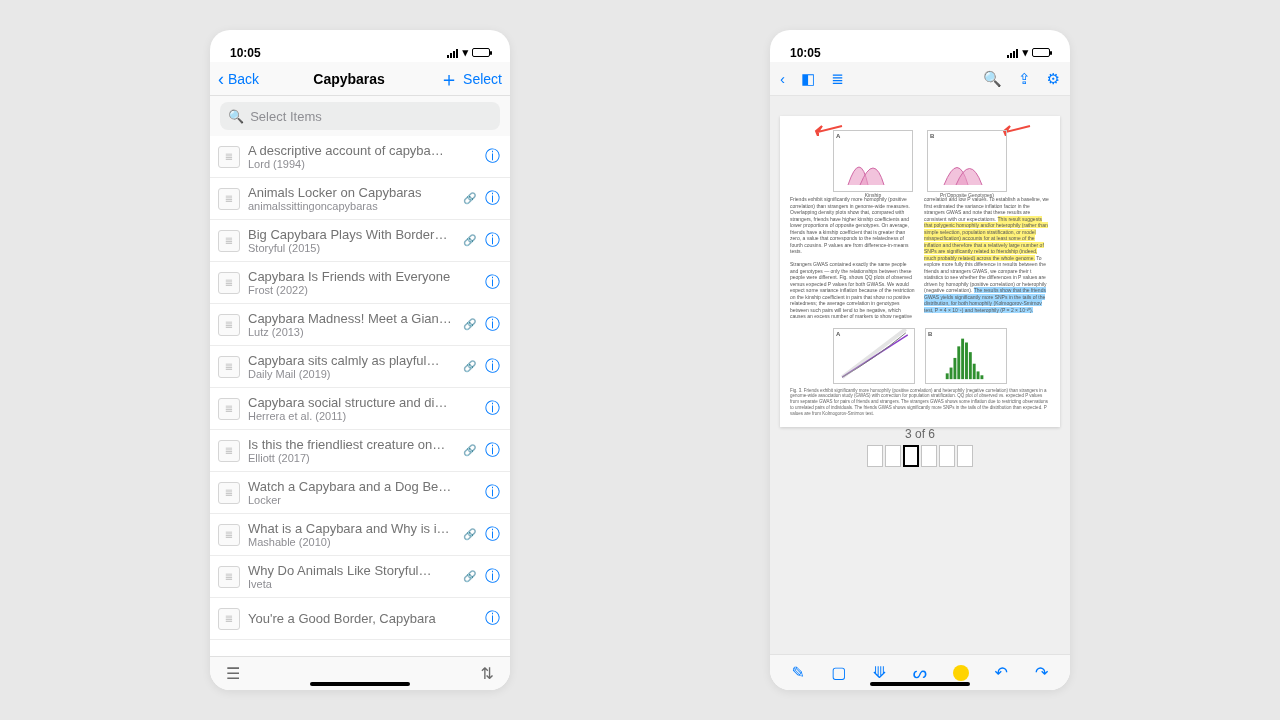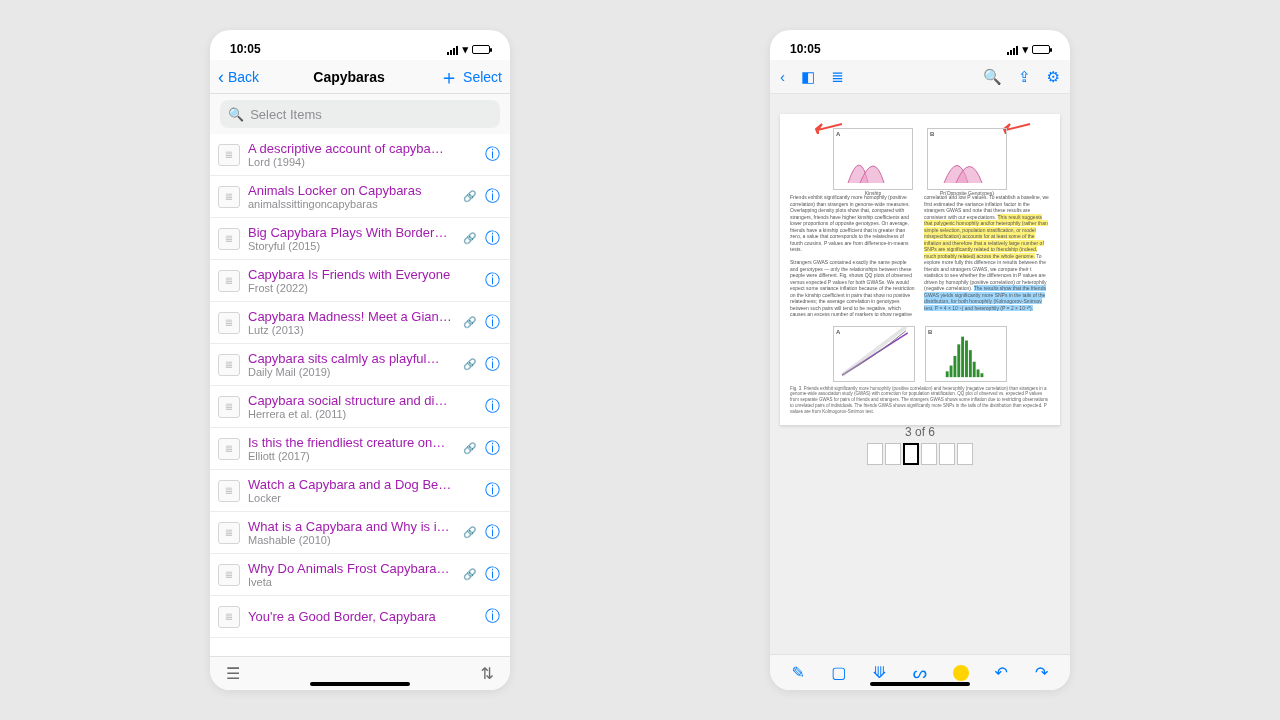--- a/index.html
+++ b/index.html
@@ -21,22 +21,22 @@
     overflow: hidden;
     display: flex;
     flex-direction: column;
     position: relative;
     box-shadow: 0 2px 10px rgba(0,0,0,0.08);
   }
   .status-bar {
     height: 30px;
     display: flex;
     justify-content: space-between;
-    align-items: flex-end;
-    padding: 4px 20px;
+    align-items: flex-start;
+    padding: 16px 20px;
     font-size: 12px;
     font-weight: 600;
     color: #000;
   }
   .status-right { display: flex; gap: 4px; align-items:center; }
   .signal-bars { display:inline-flex; gap:1px; align-items:flex-end; height:10px;}
   .signal-bars span{display:inline-block;width:2px;background:#000;}
   .signal-bars span:nth-child(1){height:3px}.signal-bars span:nth-child(2){height:5px}
   .signal-bars span:nth-child(3){height:7px}.signal-bars span:nth-child(4){height:9px}
   .wifi{font-size:11px;}
@@ -66,21 +66,21 @@
   .row{
     display:flex;align-items:center;height:42px;padding:0 10px 0 8px;gap:8px;
     border-bottom:1px solid #ececec;font-size:13px;
   }
   .thumb{
     width:22px;height:22px;border:1px solid #d5d5d5;border-radius:3px;
     flex-shrink:0;background:#fafafa;display:flex;align-items:center;justify-content:center;
     font-size:10px;color:#bbb;
   }
   .row-text{flex:1;min-width:0;}
-  .row-title{color:#a21caf;white-space:nowrap;overflow:hidden;text-overflow:ellipsis;}
+  .row-title{color:#737373;white-space:nowrap;overflow:hidden;text-overflow:ellipsis;}
   .row-sub{color:#8e8e93;font-size:11px;white-space:nowrap;overflow:hidden;text-overflow:ellipsis;}
   .row-icons{display:flex;align-items:center;gap:8px;}
   .link-ico{font-size:11px;color:#9a9a9a;}
   .info-ico{color:#007aff;font-size:15px;}
   .bottom-bar{
     height:34px;border-top:1px solid #e0e0e0;background:#f9f9f9;
     display:flex;align-items:center;justify-content:space-between;padding:0 16px;color:#6b6b6b;
   }
   .home-ind{position:absolute;bottom:4px;left:50%;transform:translateX(-50%);
     width:100px;height:4px;background:#000;border-radius:3px;}
@@ -263,21 +263,21 @@
           <div class="row-sub">Mashable (2010)</div>
         </div>
         <div class="row-icons">
           <span class="link-ico">🔗</span>
           <span class="info-ico">ⓘ</span>
         </div>
       </div>
       <div class="row">
         <div class="thumb">≣</div>
         <div class="row-text">
-          <div class="row-title">Why Do Animals Frost Capybaras…</div>
+          <div class="row-title">Why Do Animals Like Storyful…</div>
           <div class="row-sub">Iveta</div>
         </div>
         <div class="row-icons">
           <span class="link-ico">🔗</span>
           <span class="info-ico">ⓘ</span>
         </div>
       </div>
       <div class="row">
         <div class="thumb">≣</div>
         <div class="row-text">

